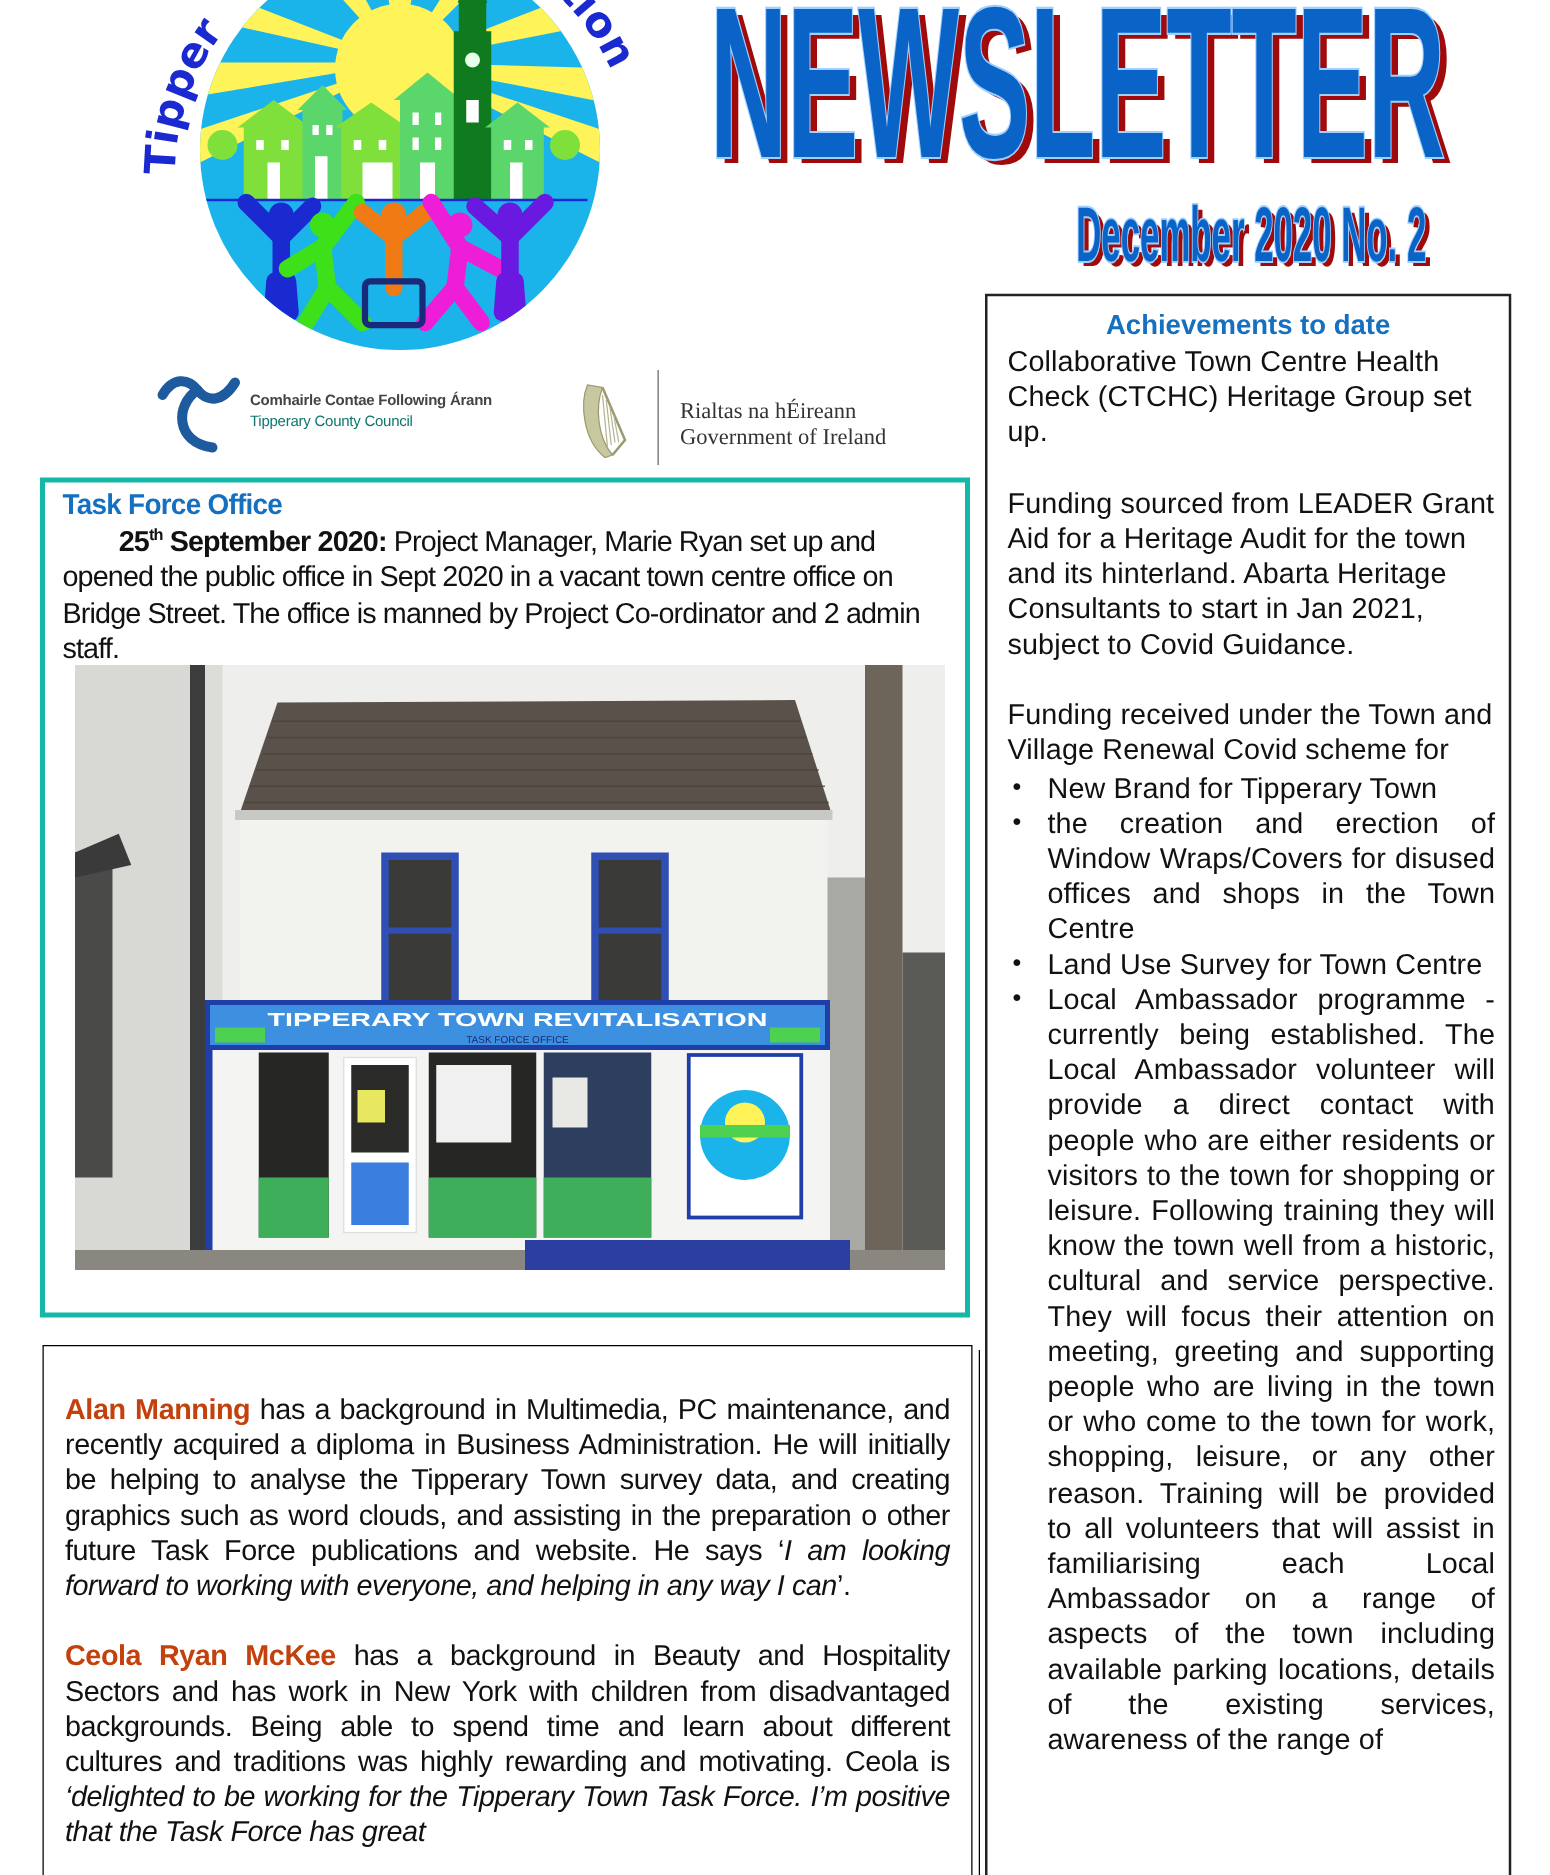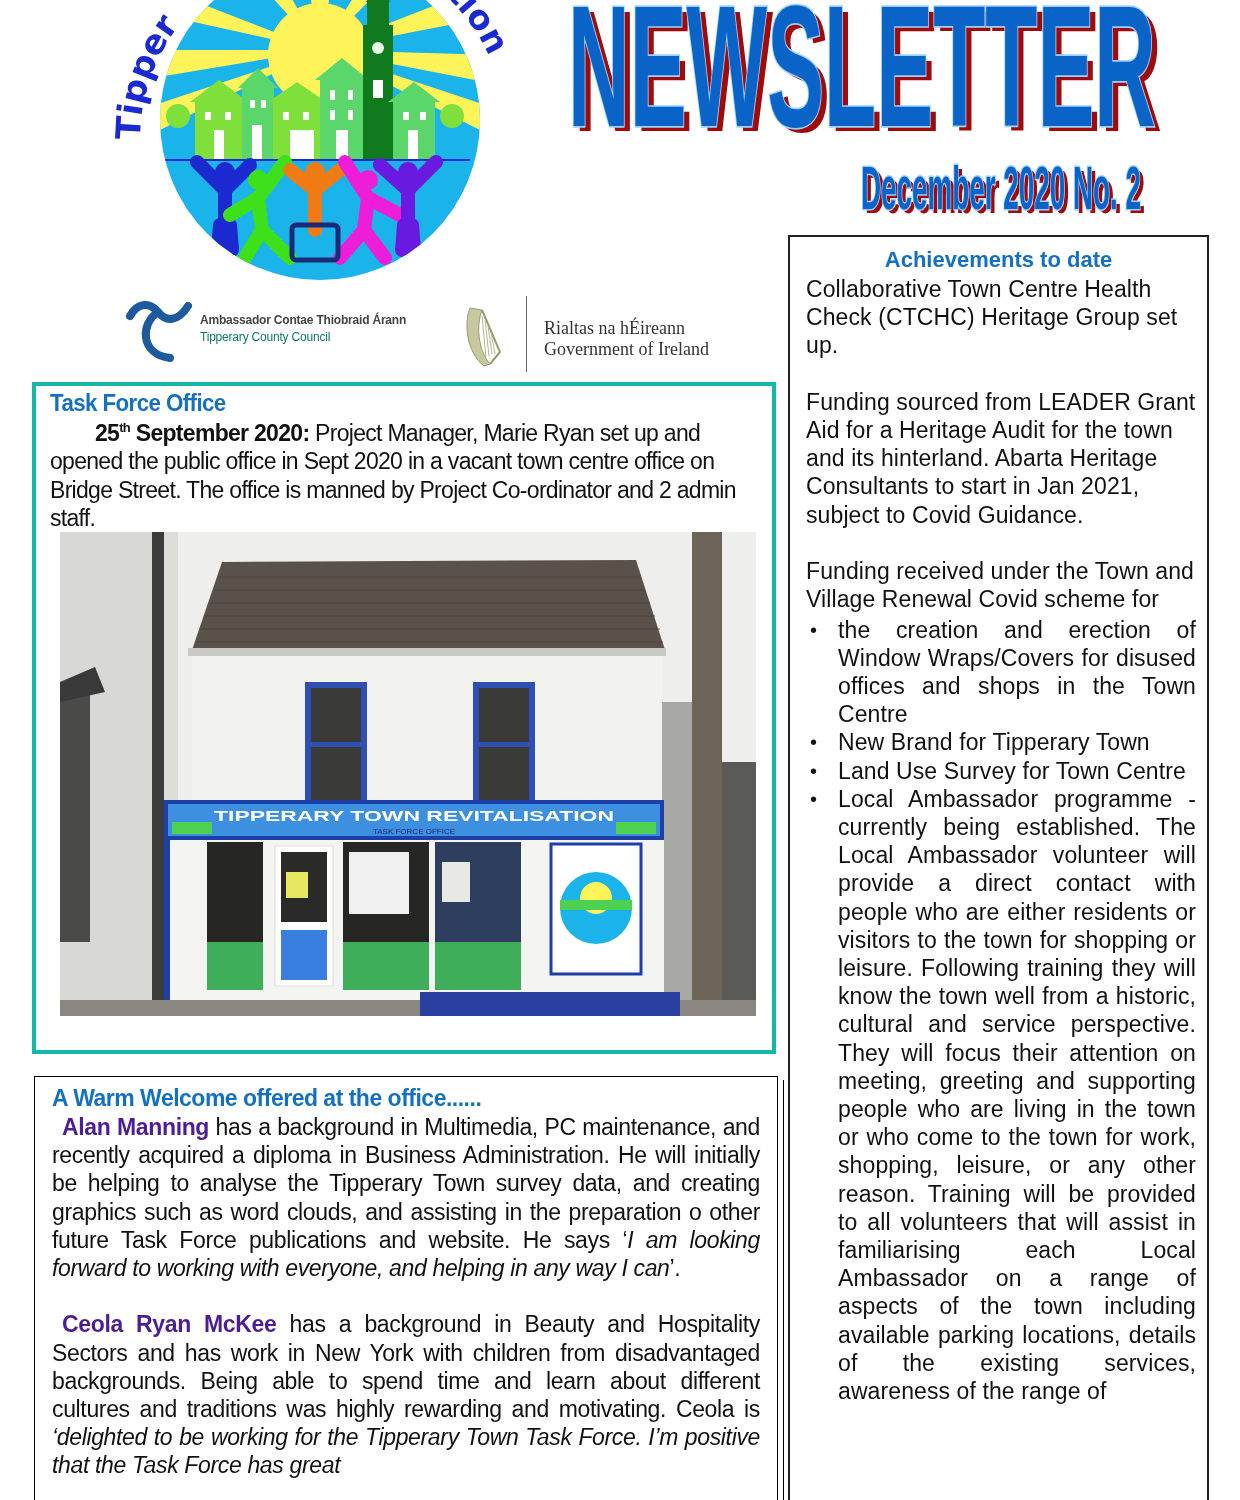--- a/index.html
+++ b/index.html
@@ -42,21 +42,21 @@
   .tf-body sup { font-size: 13px; vertical-align: 9px; line-height: 0; }
   .tf-body b { font-weight: bold; margin-left: 45px; }
 
   
   .photo { position: absolute; left: 24px; top: 146px; width: 696px; height: 484px; overflow: hidden; background: #bef264; }
   .photo svg { width: 100%; height: 100%; display: block; }
 
   
   .wl-title { position: absolute; left: 17px; top: 8px; font-size: 23px; letter-spacing: -0.5px; }
   .wl-body { position: absolute; left: 17px; top: 36px; width: 708px; font-size: 23px; line-height: 28.2px; letter-spacing: -0.35px; text-align: justify; }
-  .wl-body .name { color: #4c1d95; font-weight: bold; margin-left: 10px; }
+  .wl-body .name { color: #c2410c; font-weight: bold; }
   .wl-body i { font-style: italic; }
   .wl-para2 { margin-top: 28.2px; }
 
   
   .ach-title { position: absolute; left: 0; top: 10px; width: 100%; text-align: center; font-size: 22px; }
   .ach-body { position: absolute; left: 16px; top: 38px; width: 390px; font-size: 23px; line-height: 28.2px; letter-spacing: 0.1px; }
   .ach-body p { margin-bottom: 28.2px; }
   .ach-list { list-style: none; margin-top: -26px; }
   .ach-list li { position: relative; padding-left: 32px; text-align: justify; }
   .ach-list li::before { content: "\2022"; position: absolute; left: 4px; top: 0; font-size: 20px; }
@@ -195,21 +195,21 @@
     </g>
   </svg>
 </div>
 
 <div class="partners">
   <div class="tcc">
     <svg viewBox="0 0 70 68">
       <path d="M6 20 C 14 6, 26 6, 34 16 C 42 26, 54 26, 64 10" fill="none" stroke="#1d5a9e" stroke-width="8" stroke-linecap="round"></path>
       <path d="M34 16 C 16 28, 16 58, 46 62" fill="none" stroke="#1d5a9e" stroke-width="8" stroke-linecap="round"></path>
     </svg>
-    <span class="l1">Ambassador Contae Thiobraid Árann</span>
+    <span class="l1">Comhairle Contae Following Árann</span>
     <span class="l2">Tipperary County Council</span>
   </div>
   <div class="goi">
     <svg viewBox="0 0 50 68">
       <path d="M10 6 C 4 20, 6 50, 24 64 L 30 62 C 18 48, 16 24, 22 8 Z" fill="#c8c8a0" stroke="#9a9a70" stroke-width="1"></path>
       <path d="M22 8 L 40 50 L 30 62" fill="none" stroke="#9a9a70" stroke-width="2"></path>
       <g stroke="#b5b590" stroke-width="1">
           <line x1="22" y1="14" x2="26" y2="56"></line>
           <line x1="25" y1="18" x2="29" y2="54"></line>
           <line x1="28" y1="24" x2="32" y2="52"></line>
@@ -291,34 +291,33 @@
       <circle cx="536" cy="366" r="16" fill="#fff35a"></circle>
       <rect x="500" y="368" width="72" height="10" fill="#4ed050"></rect>
 
       <rect x="0" y="468" width="696" height="16" fill="#8a8680"></rect>
       <rect x="360" y="460" width="260" height="24" fill="#2a3fa0"></rect>
     </svg>
   </div>
 </div>
 
 <div class="box-welcome">
-  <div class="wl-title heading-blue">A Warm Welcome offered at the office......</div>
   <div class="wl-body">
     <p><span class="name">Alan Manning</span><span> has a background in Multimedia, PC maintenance, and recently acquired a diploma in Business Administration. He will initially be helping to analyse the Tipperary Town survey data, and creating graphics such as word clouds, and assisting in the preparation o other future Task Force publications and website. He says ‘</span><i>I am looking forward to working with everyone, and helping in any way I can</i><span>’.</span></p>
     <p class="wl-para2"><span class="name">Ceola Ryan McKee</span><span> has a background in Beauty and Hospitality Sectors and has work in New York with children from disadvantaged backgrounds. Being able to spend time and learn about different cultures and traditions was highly rewarding and motivating. Ceola is </span><i>‘delighted to be working for the Tipperary Town Task Force. I’m positive that the Task Force has great</i></p>
   </div>
 </div>
 <div class="stray-line"></div>
 
 <div class="box-achieve">
   <div class="ach-title heading-blue">Achievements to date</div>
   <div class="ach-body">
     <p>Collaborative Town Centre Health Check (CTCHC) Heritage Group set up.</p>
     <p>Funding sourced from  LEADER Grant Aid for a Heritage Audit for the town and its hinterland. Abarta Heritage Consultants to start in Jan 2021, subject to Covid Guidance.</p>
     <p>Funding received under the Town and Village Renewal Covid scheme for</p>
     <ul class="ach-list">
+      <li>New Brand for Tipperary Town</li>
       <li>the creation and erection of Window Wraps/Covers for disused offices and shops in the Town Centre</li>
-      <li>New Brand for Tipperary Town</li>
       <li>Land Use Survey for Town Centre</li>
       <li>Local Ambassador programme - currently being established. The Local Ambassador volunteer will provide a direct contact with people who are either residents or visitors to the town for shopping or leisure.  Following training they will know the town well from a historic, cultural and service perspective.   They will focus their attention on meeting, greeting and supporting people who are living in the town or who come to the town for work, shopping, leisure, or any other reason.   Training will be provided to all volunteers that will assist in familiarising each Local Ambassador on a range of aspects of the town including available parking locations, details of the existing services, awareness of the range of</li>
     </ul>
   </div>
 </div>
 
 </body></html>

